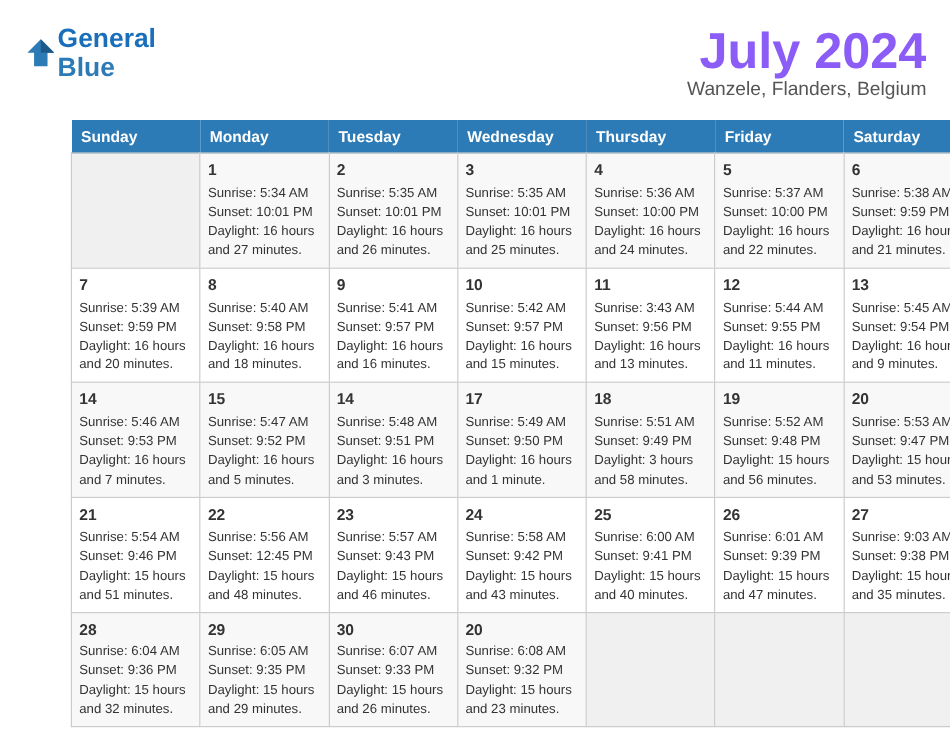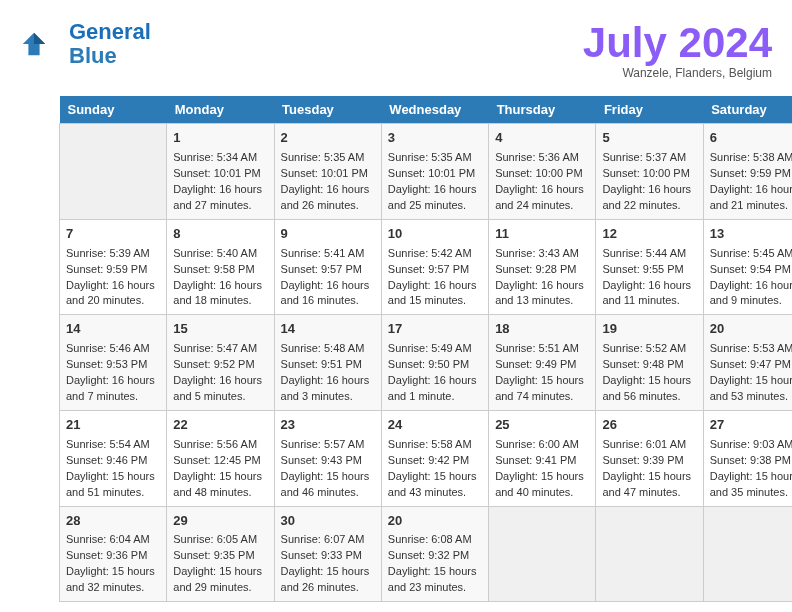--- a/index.html
+++ b/index.html
@@ -12,21 +12,21 @@
     }
     .header-area {
       display: flex;
       justify-content: space-between;
       align-items: flex-start;
       margin-bottom: 16px;
     }
     .logo {
       display: flex;
       align-items: center;
-      gap: 21px;
+      gap: 0;
     }
     .logo-text {
       font-size: 22px;
       font-weight: bold;
       color: #333;
       line-height: 1.1;
     }
     .logo-text span {
       color: #1a6fba;
     }
@@ -37,21 +37,21 @@
     .title-area {
       text-align: right;
     }
     .month-title {
       font-size: 42px;
       font-weight: bold;
       color: #8b5cf6;
       line-height: 1.1;
     }
     .location-title {
-      font-size: 12px;
+      font-size: 16px;
       color: #555;
     }
     table {
       width: 100%;
       border-collapse: collapse;
       font-size: 11px;
       margin-left: 39px;
     }
     thead tr th {
       background-color: #2c7bb6;
@@ -126,30 +126,30 @@
         <td><span class="day-number">3</span><span>Sunrise: 5:35 AM</span><br><span>Sunset: 10:01 PM</span><br><span>Daylight: 16 hours and 25 minutes.</span></td>
         <td><span class="day-number">4</span><span>Sunrise: 5:36 AM</span><br><span>Sunset: 10:00 PM</span><br><span>Daylight: 16 hours and 24 minutes.</span></td>
         <td><span class="day-number">5</span><span>Sunrise: 5:37 AM</span><br><span>Sunset: 10:00 PM</span><br><span>Daylight: 16 hours and 22 minutes.</span></td>
         <td><span class="day-number">6</span><span>Sunrise: 5:38 AM</span><br><span>Sunset: 9:59 PM</span><br><span>Daylight: 16 hours and 21 minutes.</span></td>
       </tr>
       <tr>
         <td><span class="day-number">7</span><span>Sunrise: 5:39 AM</span><br><span>Sunset: 9:59 PM</span><br><span>Daylight: 16 hours and 20 minutes.</span></td>
         <td><span class="day-number">8</span><span>Sunrise: 5:40 AM</span><br><span>Sunset: 9:58 PM</span><br><span>Daylight: 16 hours and 18 minutes.</span></td>
         <td><span class="day-number">9</span><span>Sunrise: 5:41 AM</span><br><span>Sunset: 9:57 PM</span><br><span>Daylight: 16 hours and 16 minutes.</span></td>
         <td><span class="day-number">10</span><span>Sunrise: 5:42 AM</span><br><span>Sunset: 9:57 PM</span><br><span>Daylight: 16 hours and 15 minutes.</span></td>
-        <td><span class="day-number">11</span><span>Sunrise: 3:43 AM</span><br><span>Sunset: 9:28 PM</span><br><span>Daylight: 16 hours and 13 minutes.</span></td>
+        <td><span class="day-number">11</span><span>Sunrise: 3:43 AM</span><br><span>Sunset: 9:56 PM</span><br><span>Daylight: 16 hours and 13 minutes.</span></td>
         <td><span class="day-number">12</span><span>Sunrise: 5:44 AM</span><br><span>Sunset: 9:55 PM</span><br><span>Daylight: 16 hours and 11 minutes.</span></td>
         <td><span class="day-number">13</span><span>Sunrise: 5:45 AM</span><br><span>Sunset: 9:54 PM</span><br><span>Daylight: 16 hours and 9 minutes.</span></td>
       </tr>
       <tr>
         <td><span class="day-number">14</span><span>Sunrise: 5:46 AM</span><br><span>Sunset: 9:53 PM</span><br><span>Daylight: 16 hours and 7 minutes.</span></td>
         <td><span class="day-number">15</span><span>Sunrise: 5:47 AM</span><br><span>Sunset: 9:52 PM</span><br><span>Daylight: 16 hours and 5 minutes.</span></td>
         <td><span class="day-number">14</span><span>Sunrise: 5:48 AM</span><br><span>Sunset: 9:51 PM</span><br><span>Daylight: 16 hours and 3 minutes.</span></td>
         <td><span class="day-number">17</span><span>Sunrise: 5:49 AM</span><br><span>Sunset: 9:50 PM</span><br><span>Daylight: 16 hours and 1 minute.</span></td>
-        <td><span class="day-number">18</span><span>Sunrise: 5:51 AM</span><br><span>Sunset: 9:49 PM</span><br><span>Daylight: 15 hours and 74 minutes.</span></td>
+        <td><span class="day-number">18</span><span>Sunrise: 5:51 AM</span><br><span>Sunset: 9:49 PM</span><br><span>Daylight: 3 hours and 58 minutes.</span></td>
         <td><span class="day-number">19</span><span>Sunrise: 5:52 AM</span><br><span>Sunset: 9:48 PM</span><br><span>Daylight: 15 hours and 56 minutes.</span></td>
         <td><span class="day-number">20</span><span>Sunrise: 5:53 AM</span><br><span>Sunset: 9:47 PM</span><br><span>Daylight: 15 hours and 53 minutes.</span></td>
       </tr>
       <tr>
         <td><span class="day-number">21</span><span>Sunrise: 5:54 AM</span><br><span>Sunset: 9:46 PM</span><br><span>Daylight: 15 hours and 51 minutes.</span></td>
         <td><span class="day-number">22</span><span>Sunrise: 5:56 AM</span><br><span>Sunset: 12:45 PM</span><br><span>Daylight: 15 hours and 48 minutes.</span></td>
         <td><span class="day-number">23</span><span>Sunrise: 5:57 AM</span><br><span>Sunset: 9:43 PM</span><br><span>Daylight: 15 hours and 46 minutes.</span></td>
         <td><span class="day-number">24</span><span>Sunrise: 5:58 AM</span><br><span>Sunset: 9:42 PM</span><br><span>Daylight: 15 hours and 43 minutes.</span></td>
         <td><span class="day-number">25</span><span>Sunrise: 6:00 AM</span><br><span>Sunset: 9:41 PM</span><br><span>Daylight: 15 hours and 40 minutes.</span></td>
         <td><span class="day-number">26</span><span>Sunrise: 6:01 AM</span><br><span>Sunset: 9:39 PM</span><br><span>Daylight: 15 hours and 47 minutes.</span></td>

